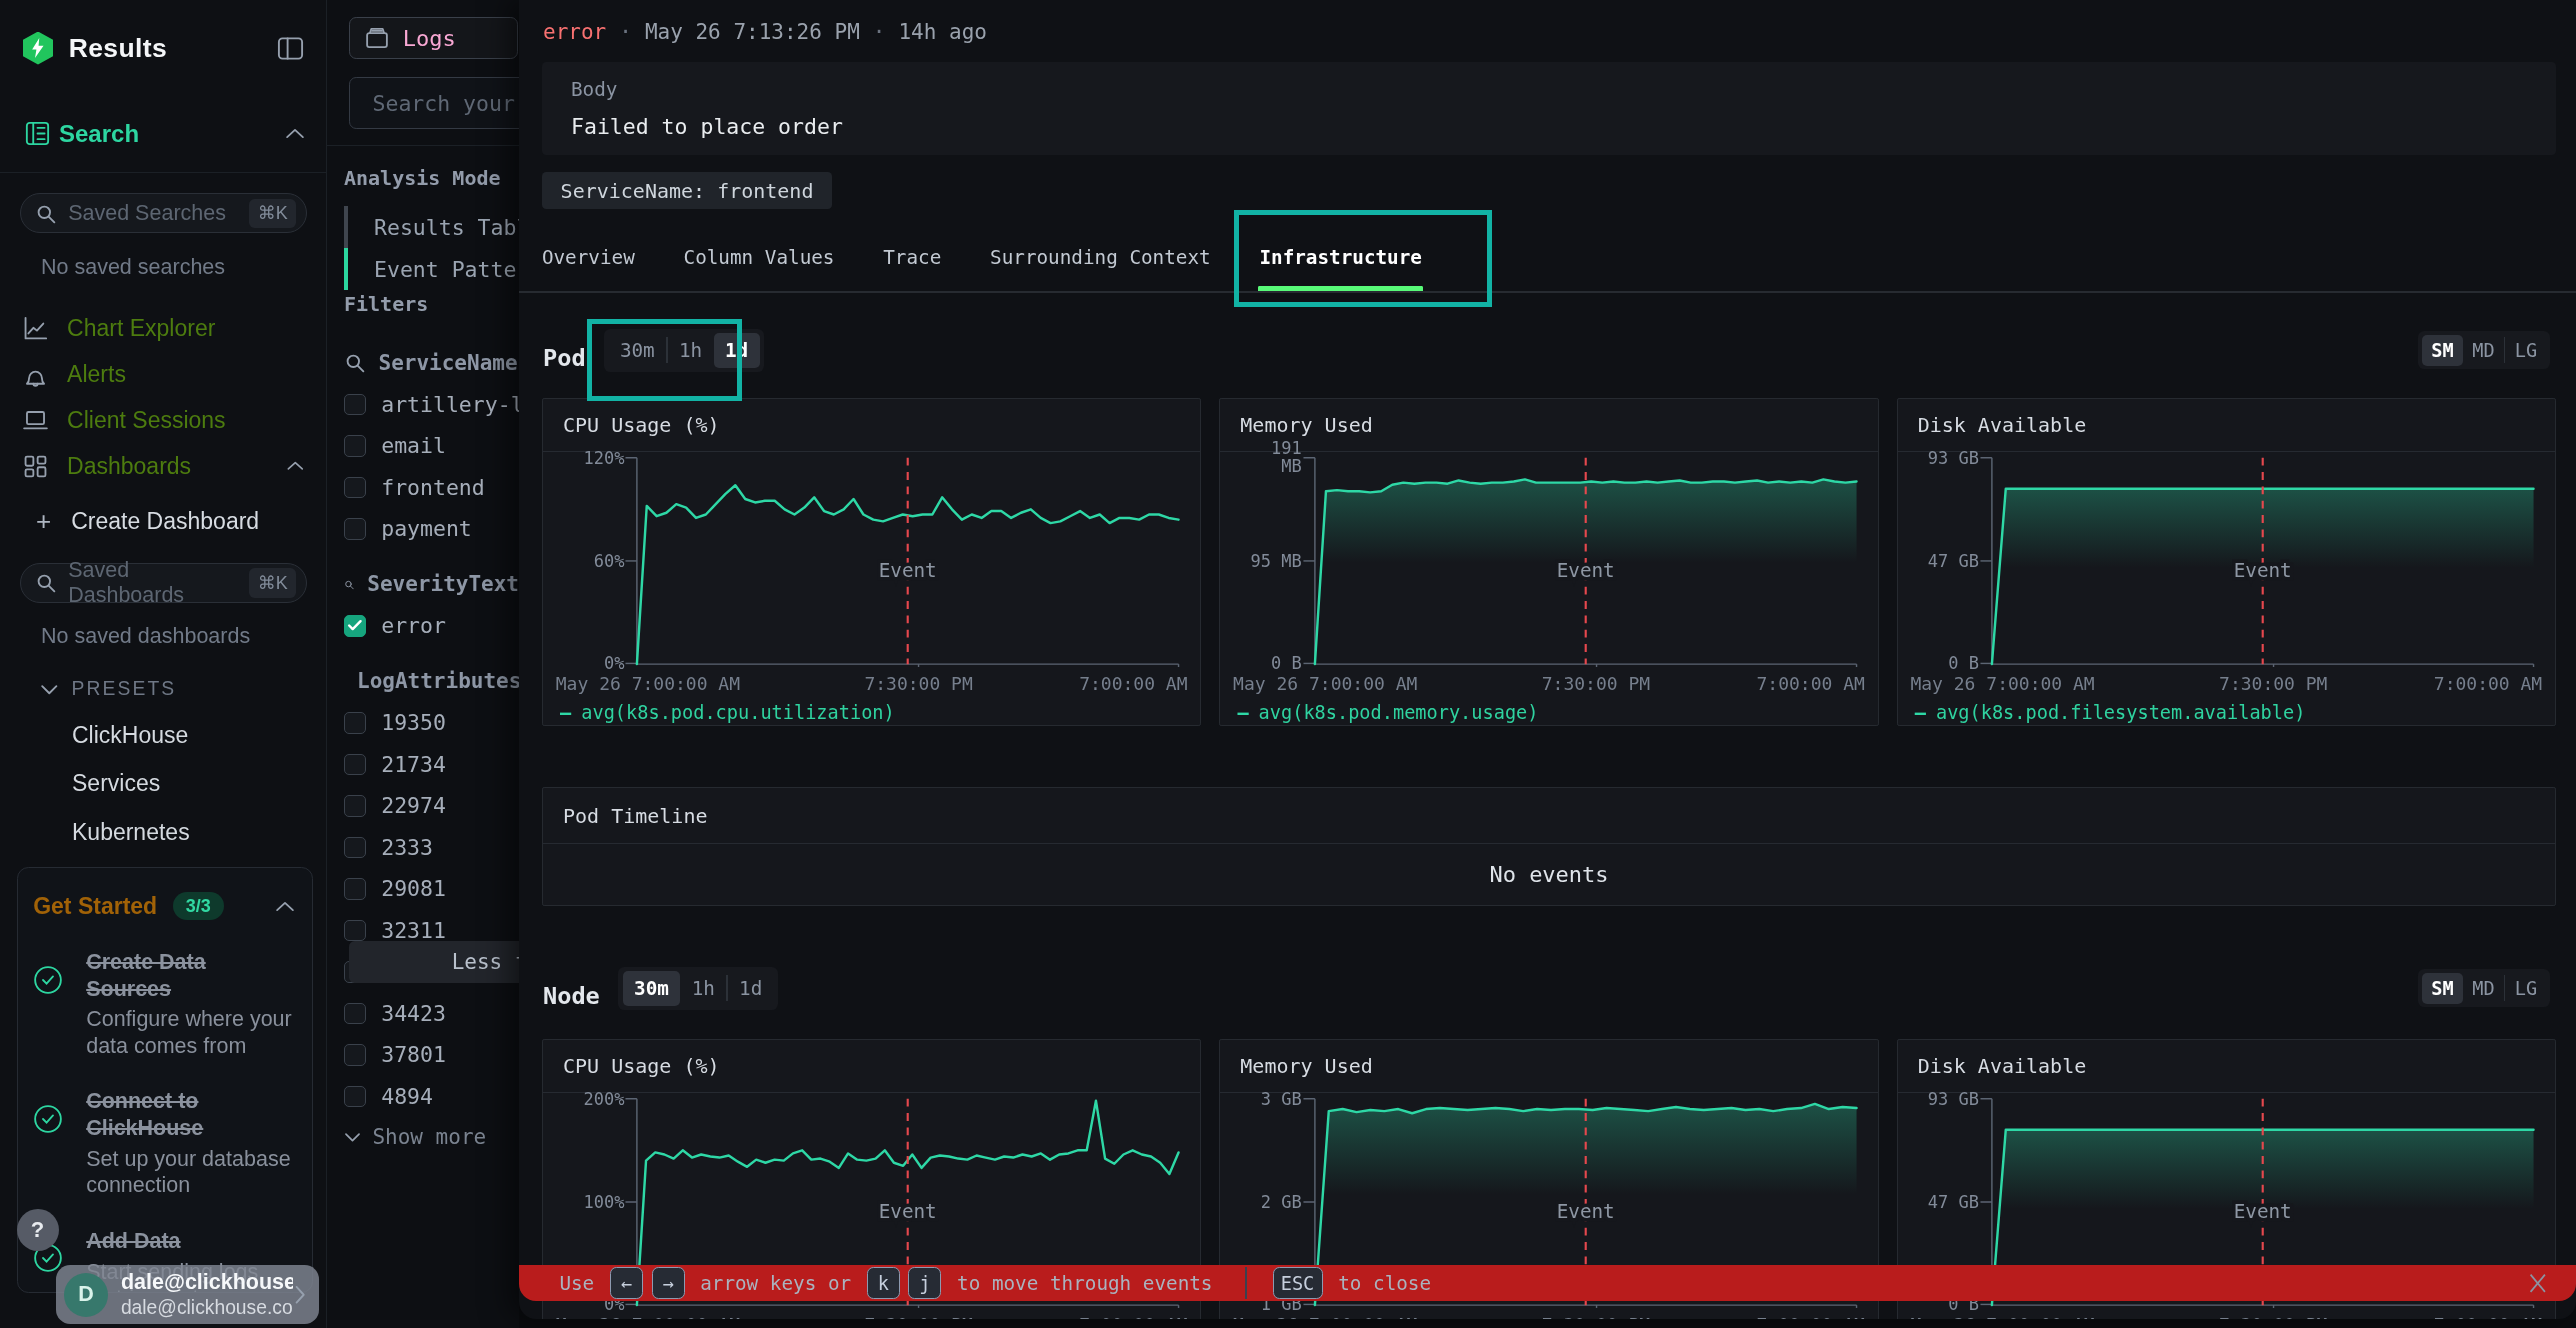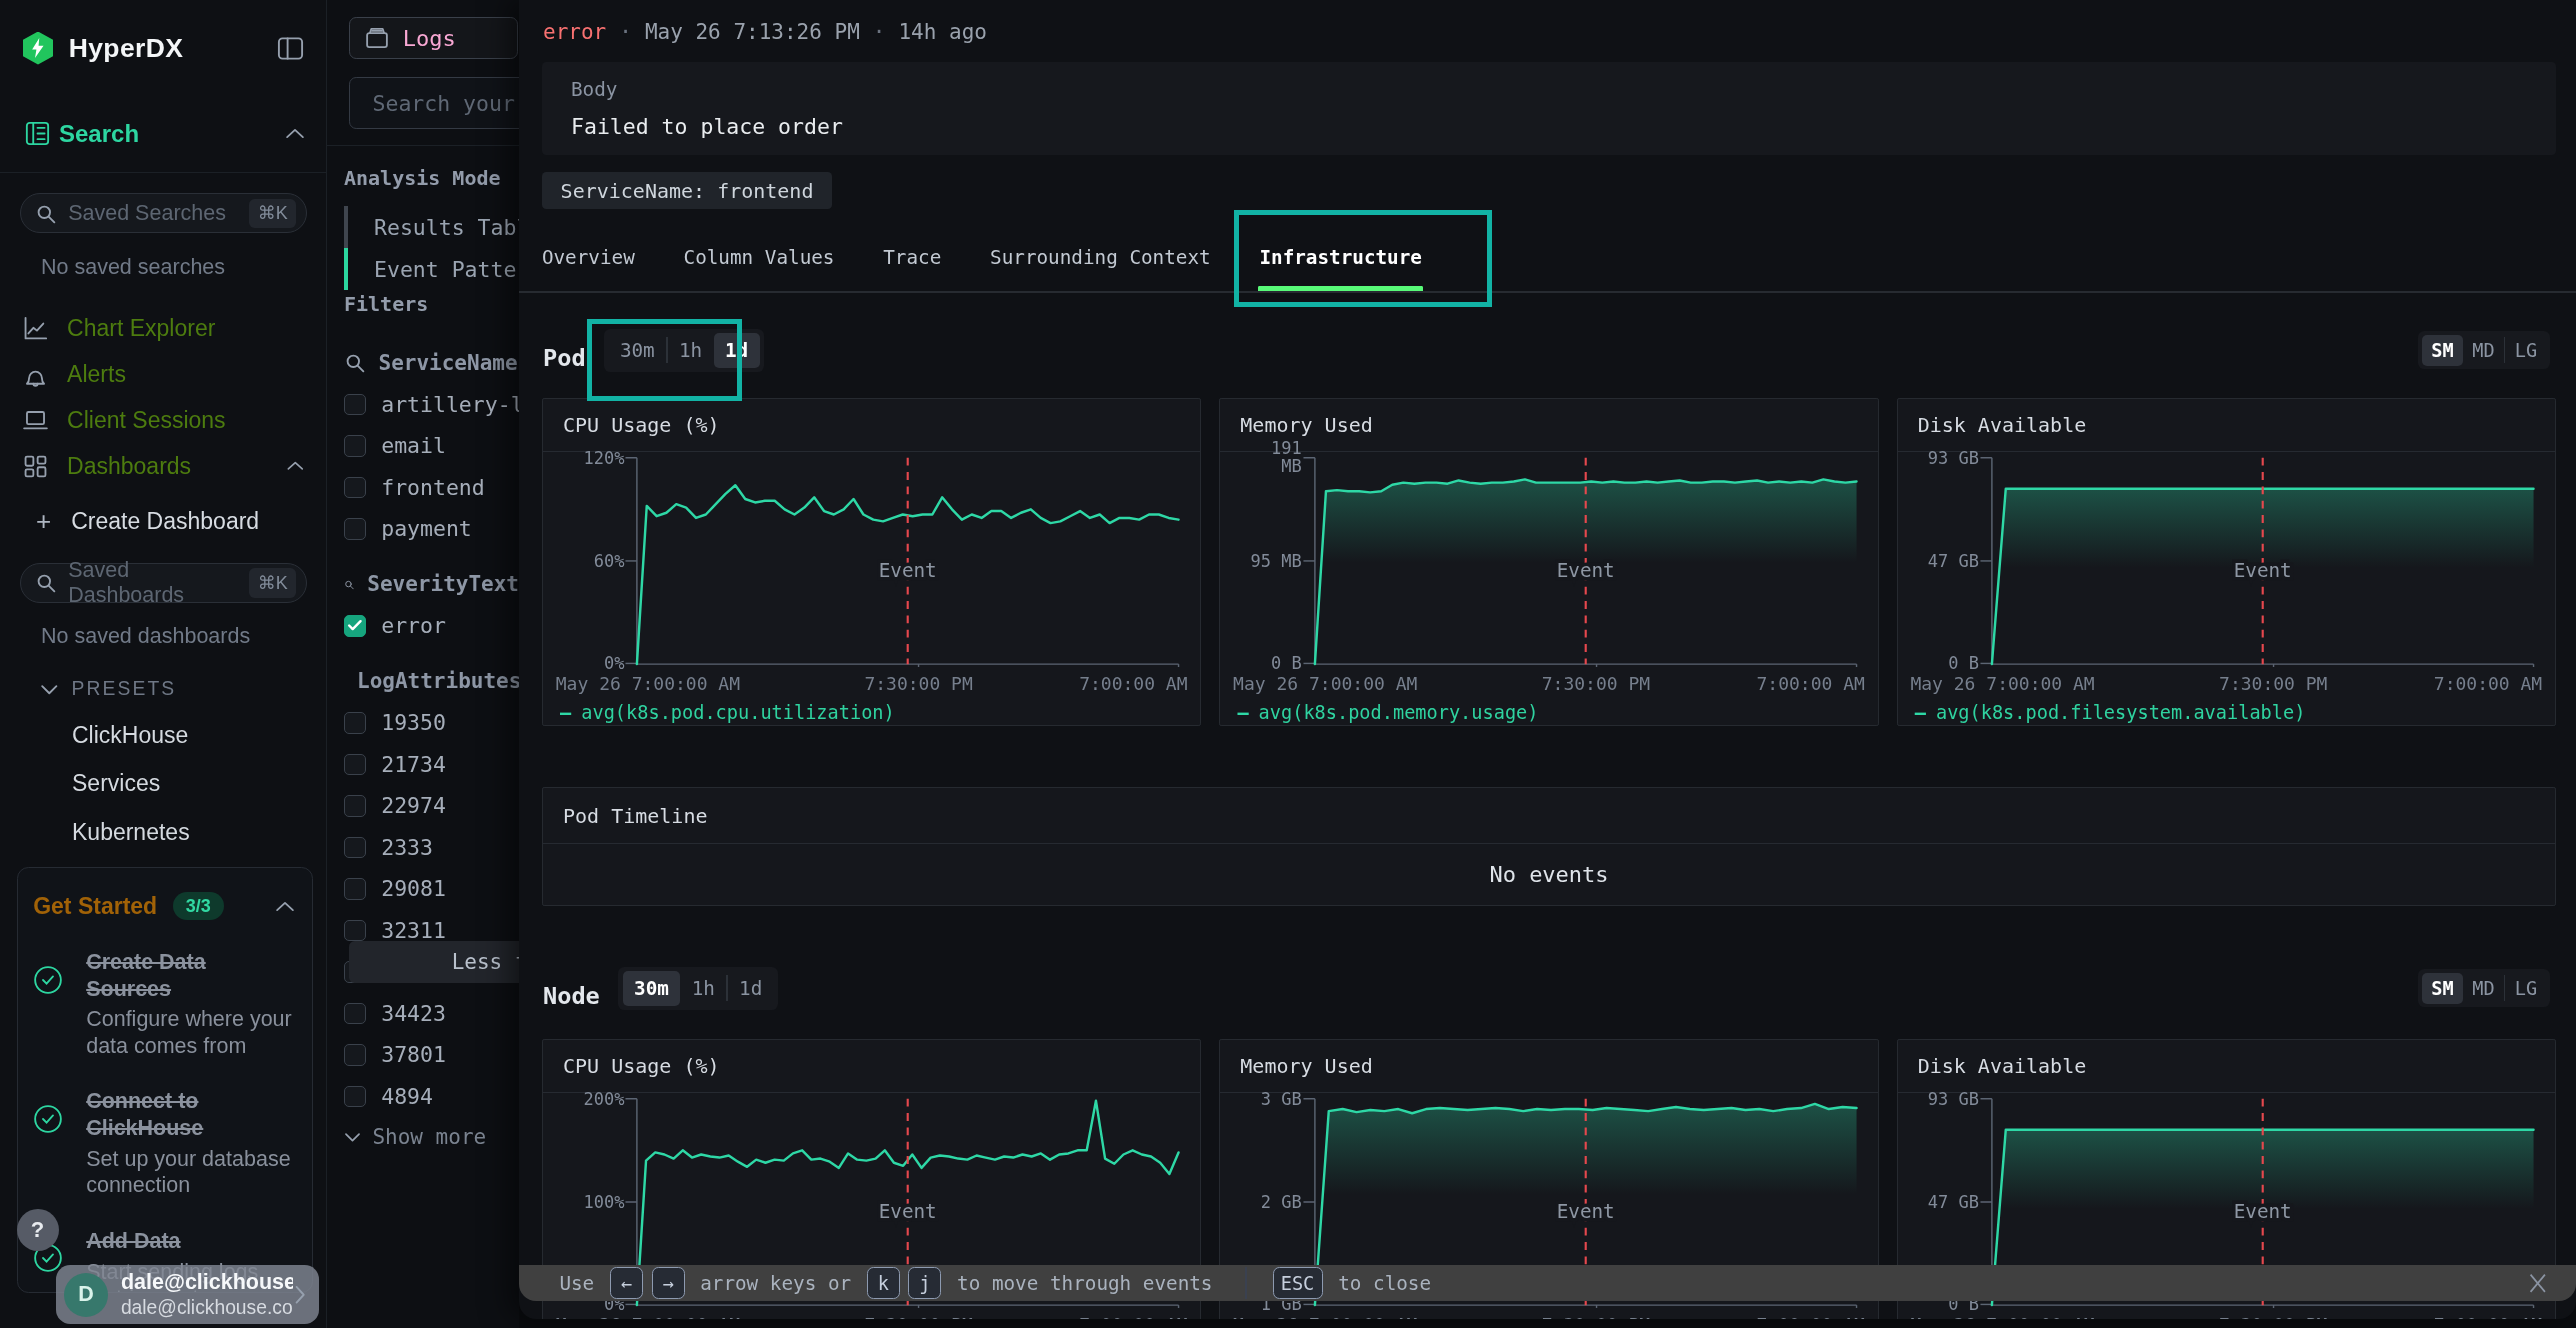--- a/index.html
+++ b/index.html
@@ -111,21 +111,21 @@
   .xlabels .xl { position:absolute; left:1.4px; top:5.7px; }
   .xlabels .xc { position:absolute; left:57.4%; top:5.7px; transform:translateX(-50%); }
   .xlabels .xr { position:absolute; right:1.4px; top:5.7px; }
   .legend { display:flex; align-items:center; padding:8.6px 2.9px 0 5.7px; font-size:18.6px; font-family:"DejaVu Sans Mono",monospace; }
   .legend .dash { font-weight:bold; margin-right:10px; }
 
   .timeline-card { position:absolute; left:23px; right:20px; top:787px; height:119px; background:#15171c; border:1.4px solid #262a30; border-radius:2.1px; }
   .timeline-card .card-title { height:56px; line-height:56px; }
   .no-events { height:60px; display:flex; align-items:center; justify-content:center; font-size:22px; color:#dfe4ea; font-family:"DejaVu Sans Mono",monospace; }
 
-  .ov-footer { position:absolute; left:0; right:0; top:1265px; height:36px; background:#404040; border-radius:0 0 17px 17px; display:flex; align-items:center; padding:0 29px; z-index:50; font-family:"DejaVu Sans Mono",monospace; }
+  .ov-footer { position:absolute; left:0; right:0; top:1265px; height:36px; background:#b91c1c; border-radius:0 0 17px 17px; display:flex; align-items:center; padding:0 29px; z-index:50; font-family:"DejaVu Sans Mono",monospace; }
   .ov-footer .txt { font-size:19.3px; color:#aab3bf; margin:0 11.4px; }
   .kbd-key { display:inline-flex; align-items:center; justify-content:center; min-width:33px; height:31.5px; padding:0 7.2px; border:1.4px solid #8d9ab0; border-radius:6.4px; background:#262b34; color:#c6cfdd; font-size:18.6px; margin:0 4.3px; }
   .foot-sep { width:1.4px; height:31.5px; background:#3a4150; margin:0 21.5px; }
   .close-x { position:absolute; right:24px; top:50%; transform:translateY(-50%); width:29px; height:29px; cursor:pointer; display:flex; align-items:center; justify-content:center; }
 
   .anno-box { position:absolute; border:5.7px solid #12b3a5; z-index:60; pointer-events:none; }
   #anno-tab { left:1234px; top:210px; width:258px; height:97px; }
   #anno-pod-time { left:587px; top:319px; width:155px; height:82px; }
 
   svg.icon { stroke:#96a0ae; fill:none; stroke-width:2.6; stroke-linecap:round; stroke-linejoin:round; }
@@ -134,21 +134,21 @@
 </head>
 <body>
 
 <aside class="sidebar">
   <div class="logo-row">
     <div class="logo-hex">
       <svg width="15.7" height="20" viewBox="0 0 22 28">
           <polygon points="13,0 3,16 9,16 7,28 19,11 12,11" fill="#ffffff"></polygon>
         </svg>
     </div>
-    <div class="logo-text">HyperDX</div>
+    <div class="logo-text">Results</div>
     <div class="collapse-btn">
       <svg class="icon" width="29" height="29" viewBox="0 0 40 40">
           <rect x="4" y="6" width="32" height="28" rx="5"></rect>
           <line x1="16" y1="6" x2="16" y2="34"></line>
         </svg>
     </div>
   </div>
 
   <div class="nav-head">
     <svg class="icon green" width="27" height="27" viewBox="0 0 38 38">

